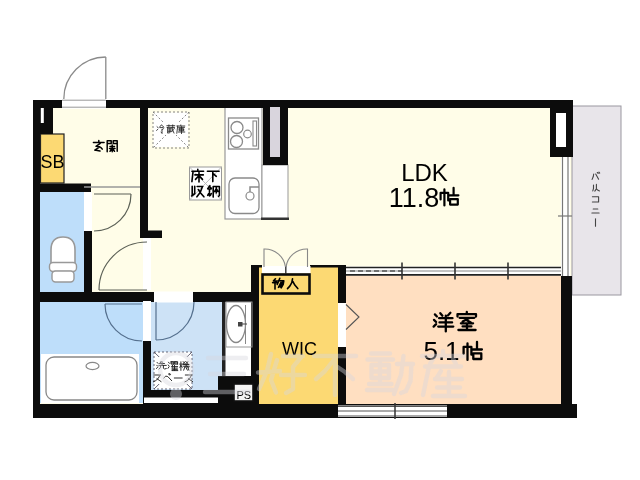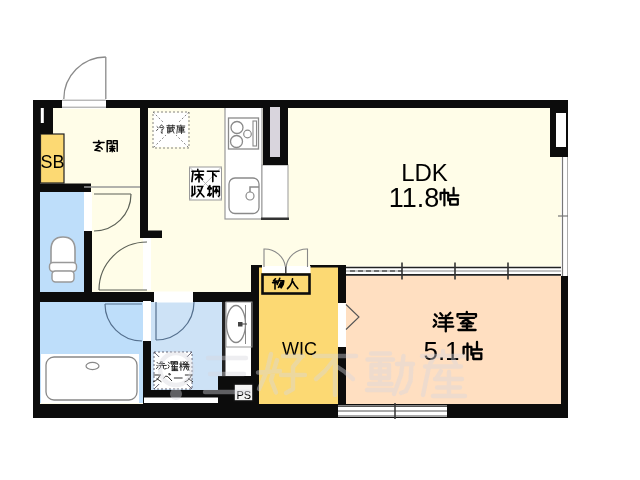--- a/index.html
+++ b/index.html
@@ -1,16 +1,16 @@
 <!DOCTYPE html>
 <html><head>
 <meta charset="utf-8">
 <style>
 html,body{margin:0;padding:0;background:#fff;}
-#plan{position:relative;width:568px;height:480px;background:#fff;overflow:hidden;}
+#plan{position:relative;width:640px;height:480px;background:#fff;overflow:hidden;}
 text{font-family:"Liberation Sans",sans-serif;}
 </style>
 </head>
 <body>
 
 <div id="plan">
 <svg width="640" height="480" viewBox="0 0 640 480">
 
 <rect x="33" y="100" width="539" height="318" fill="#fffde8"></rect>
 

